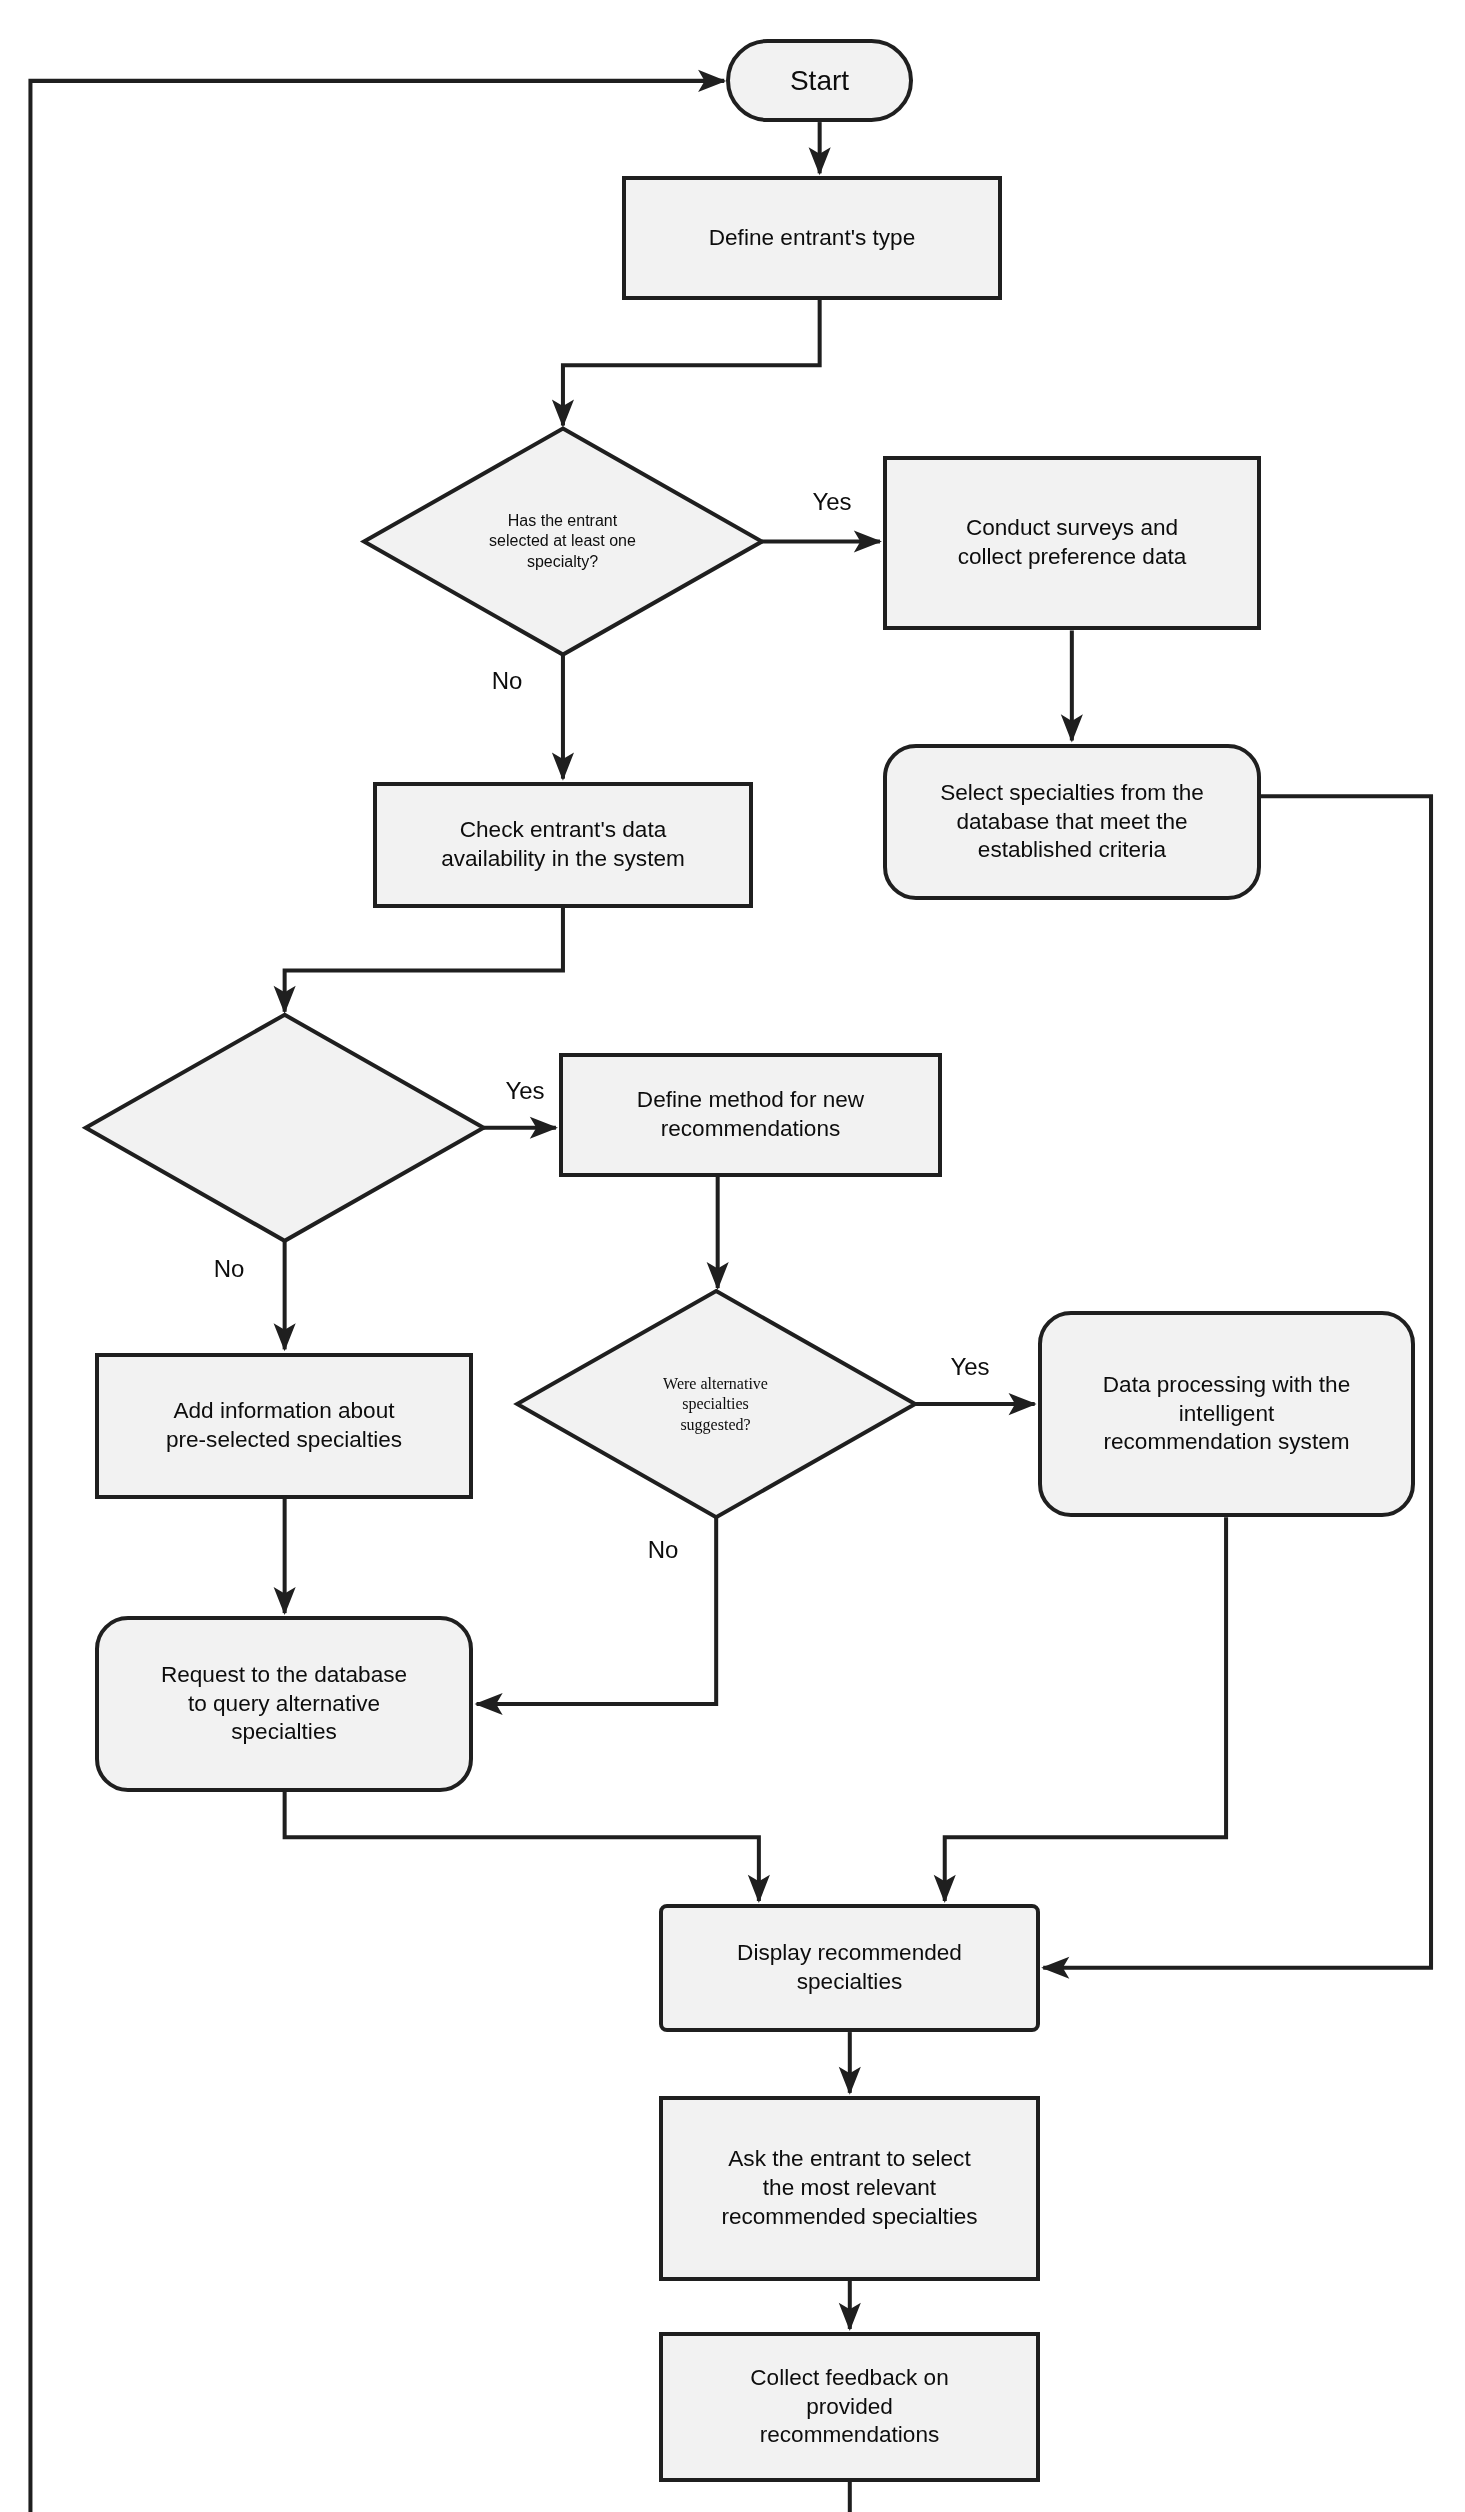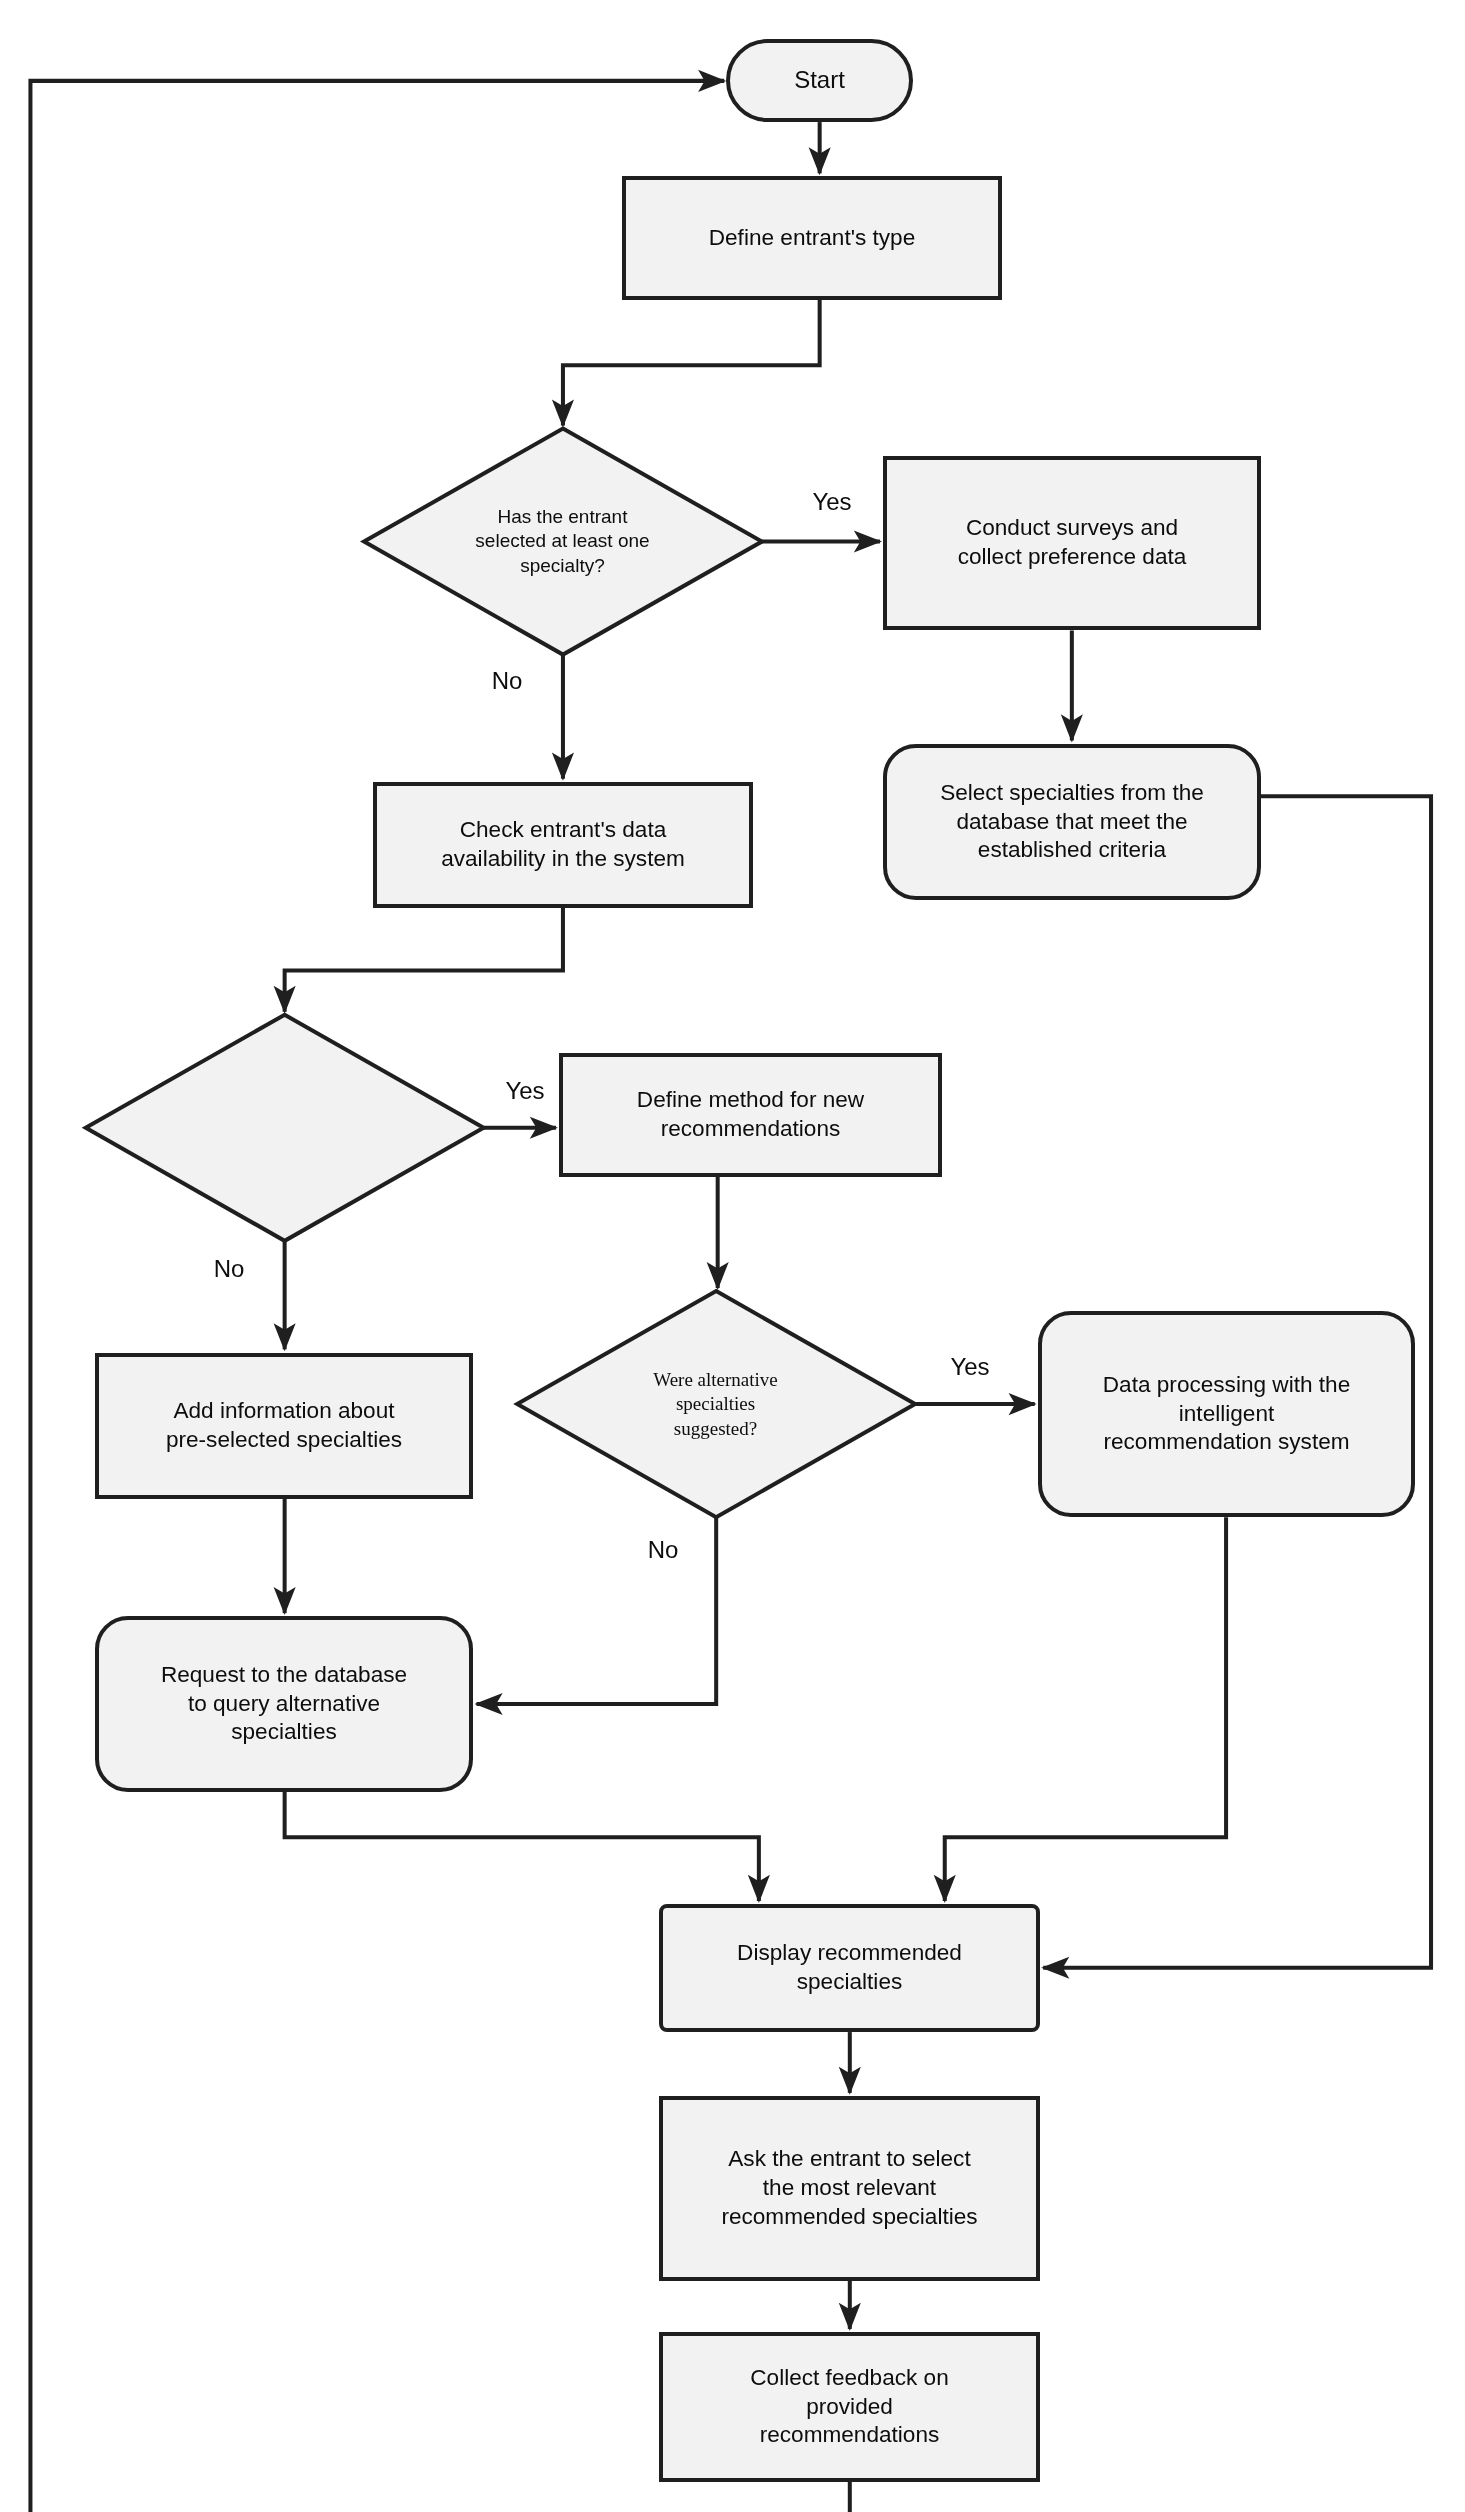--- a/index.html
+++ b/index.html
@@ -14,27 +14,27 @@
   .edge{fill:none;stroke:#1f1f1f;stroke-width:8;}
   .diamond{fill:#f2f2f2;stroke:#1f1f1f;stroke-width:8;}
   .node{
     position:absolute;box-sizing:border-box;
     display:flex;align-items:center;justify-content:center;
     text-align:center;
     background:#f2f2f2;border:4.5px solid #1f1f1f;
     font-size:22.6px;line-height:1.28;
     white-space:pre-line;
   }
-  .terminator{border-radius:43px;font-size:24px;}
+  .terminator{border-radius:43px;font-size:28px;}
   .rounded{border-radius:33px;}
   .diamond-label{
     position:absolute;box-sizing:border-box;
     display:flex;align-items:center;justify-content:center;
     text-align:center;background:none;border:none;
-    font-size:19px;line-height:1.28;white-space:pre-line;
+    font-size:16px;line-height:1.28;white-space:pre-line;
   }
   .edge-label{
     position:absolute;transform:translate(-50%,-50%);
     font-size:24px;background:#ffffff;padding:0 3px;
   }
 </style>
 </head>
 <body>
 
 <div class="canvas">

